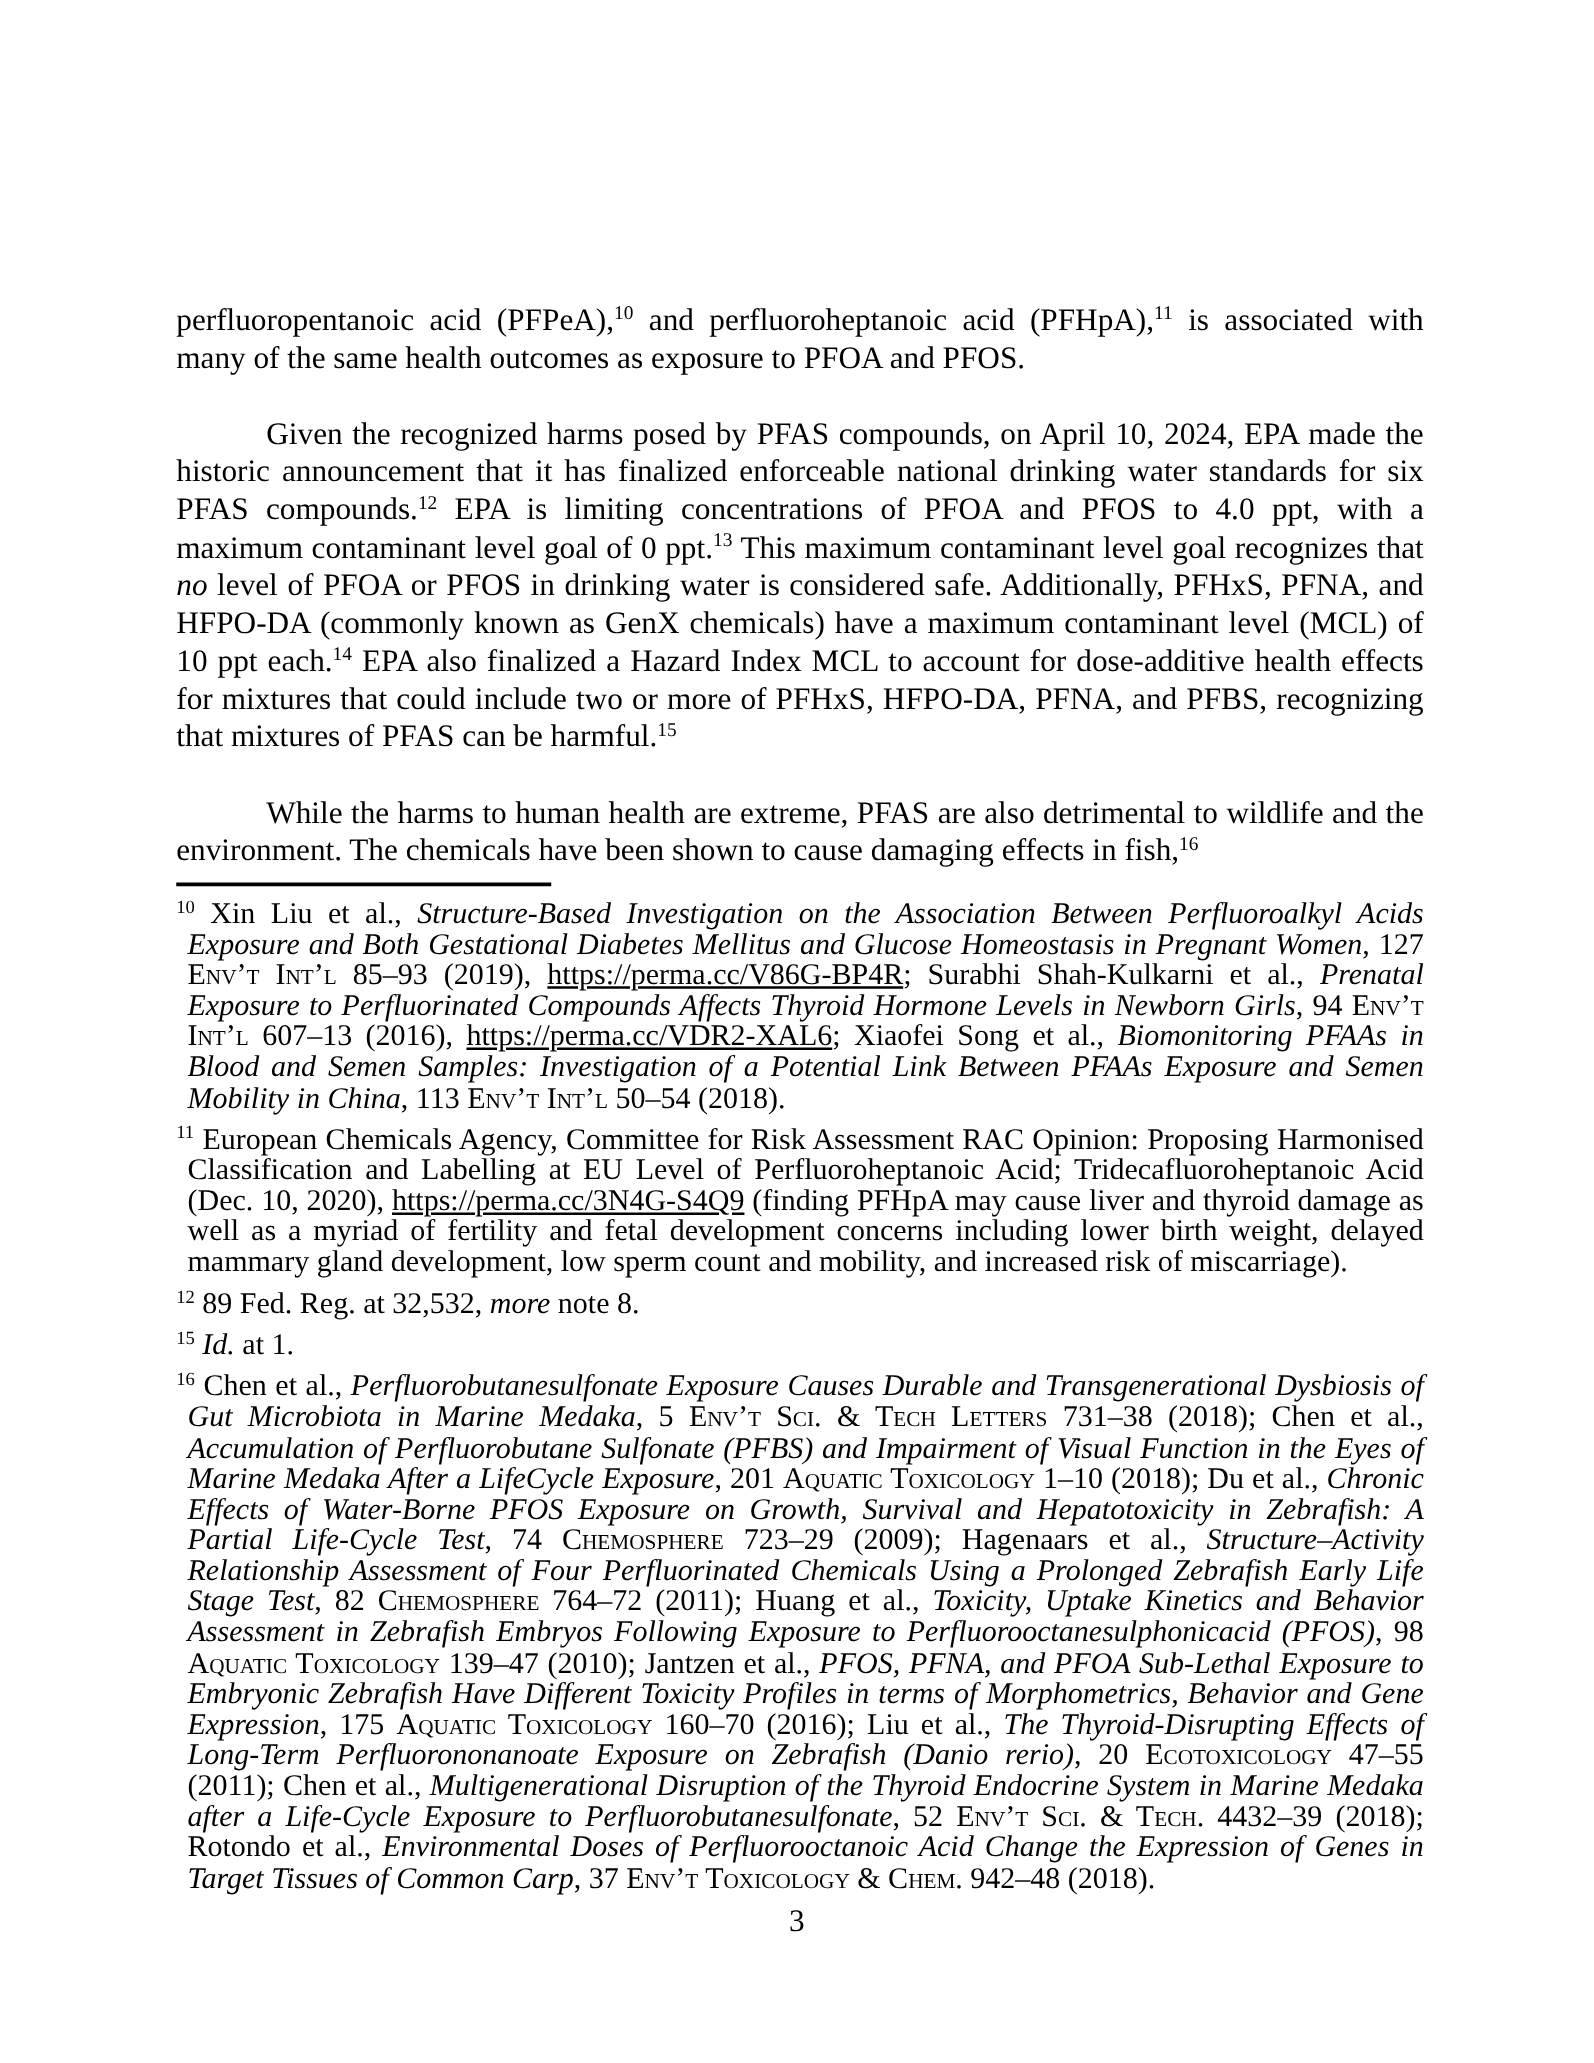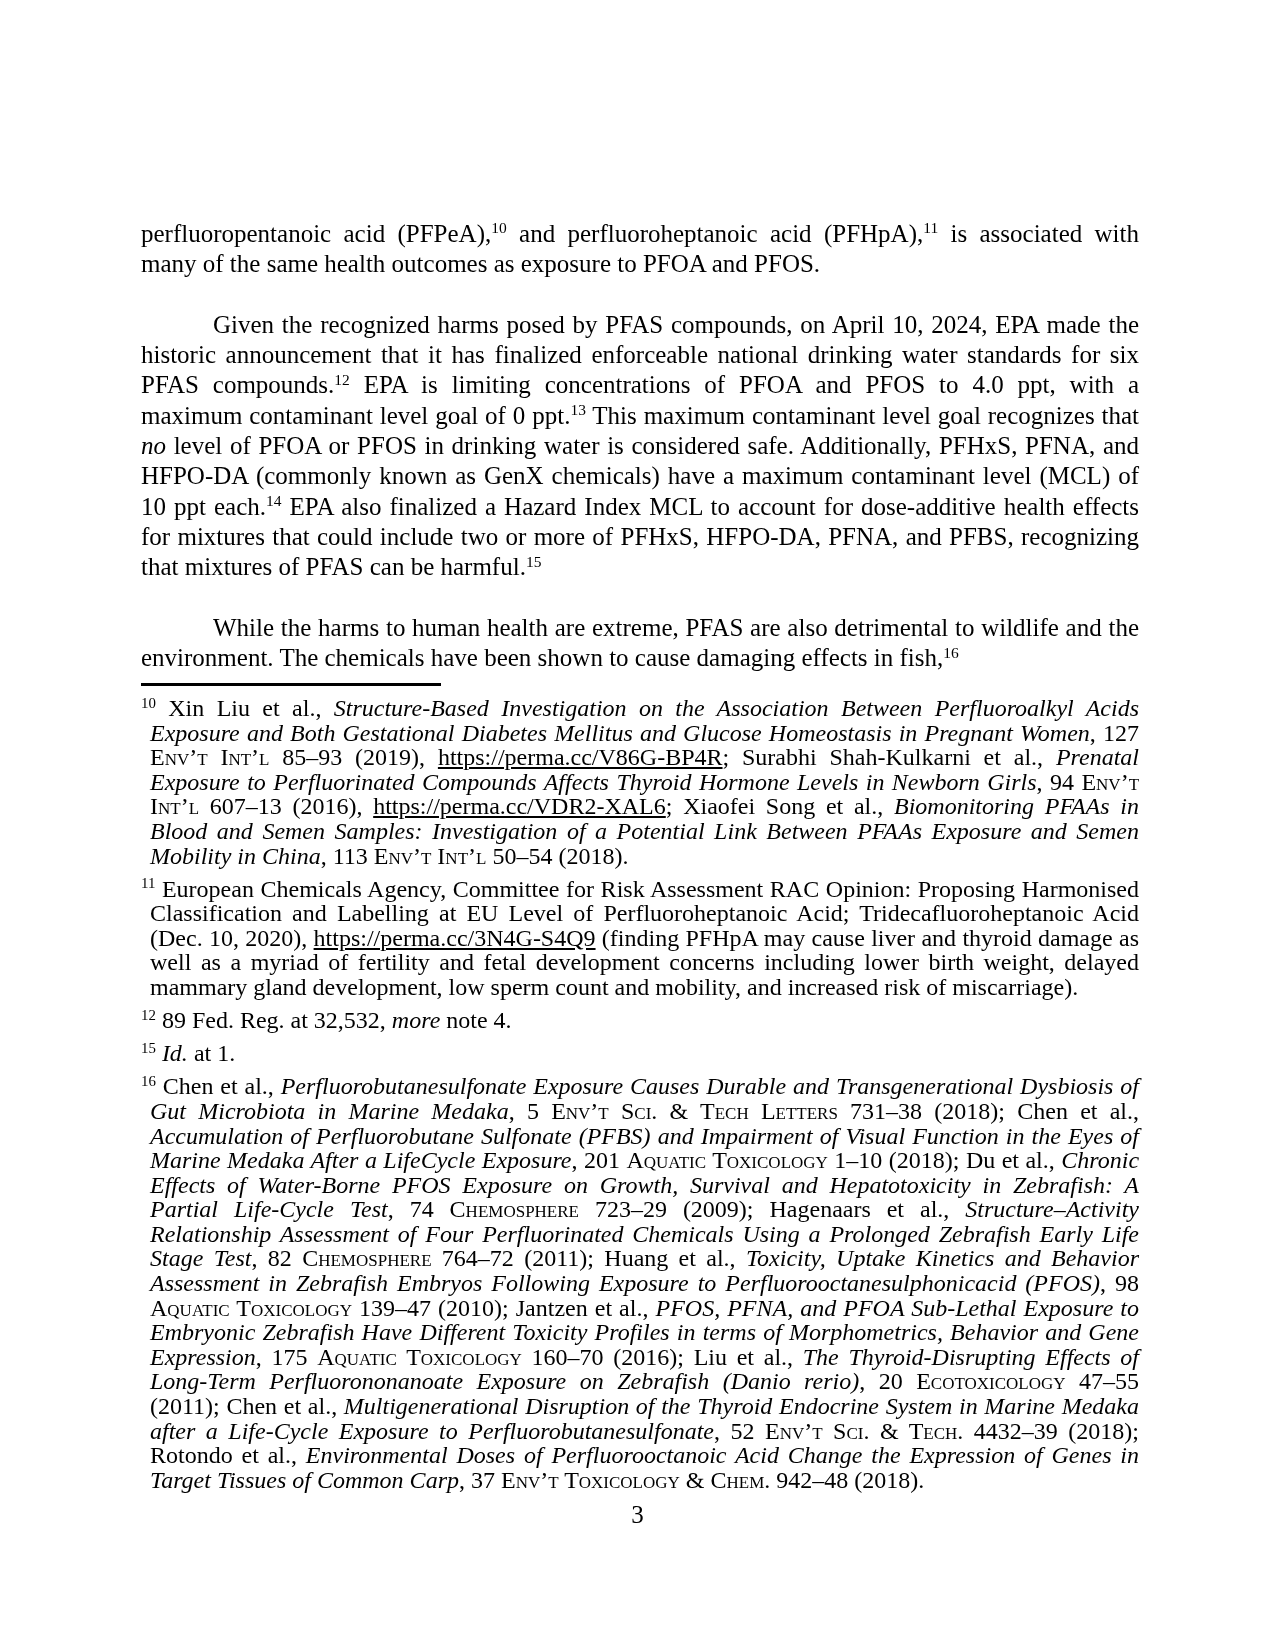--- a/index.html
+++ b/index.html
@@ -4,20 +4,21 @@
 <style>
   html,body{margin:0;padding:0;background:#ffffff;}
   .page{
     position:relative;
     width:1275px;
     height:1554px;
     background:#ffffff;
     overflow:hidden;
     color:var(--ink,#000);
     font-family:"Liberation Serif","DejaVu Serif",serif;
+    margin-top:23px;
   }
   .body-text{
     position:absolute;
     left:141px;
     top:219px;
     width:998px;
     font-size:25px;
     line-height:30.3px;
     text-align:justify;
   }
@@ -95,21 +96,21 @@
       <p><span class="rm">perfluoropentanoic acid (PFPeA),</span><sup class="fnref">10</sup><span class="rm"> and perfluoroheptanoic acid (PFHpA),</span><sup class="fnref">11</sup><span class="rm"> is associated with many of the same health outcomes as exposure to PFOA and PFOS.</span></p>
       <p class="indent"><span class="rm">Given the recognized harms posed by PFAS compounds, on April 10, 2024, EPA made the historic announcement that it has finalized enforceable national drinking water standards for six PFAS compounds.</span><sup class="fnref">12</sup><span class="rm"> EPA is limiting concentrations of PFOA and PFOS to 4.0 ppt, with a maximum contaminant level goal of 0 ppt.</span><sup class="fnref">13</sup><span class="rm"> This maximum contaminant level goal recognizes that </span><span class="it">no</span><span class="rm"> level of PFOA or PFOS in drinking water is considered safe. Additionally, PFHxS, PFNA, and HFPO-DA (commonly known as GenX chemicals) have a maximum contaminant level (MCL) of 10 ppt each.</span><sup class="fnref">14</sup><span class="rm"> EPA also finalized a Hazard Index MCL to account for dose-additive health effects for mixtures that could include two or more of PFHxS, HFPO-DA, PFNA, and PFBS, recognizing that mixtures of PFAS can be harmful.</span><sup class="fnref">15</sup></p>
       <p class="indent"><span class="rm">While the harms to human health are extreme, PFAS are also detrimental to wildlife and the environment. The chemicals have been shown to cause damaging effects in fish,</span><sup class="fnref">16</sup></p>
     </div>
 
   <div class="footnotes">
     <div class="fn-sep"></div>
     <div>
         <div class="footnote"><sup class="fnref">10</sup> <span class="rm">Xin Liu et al., </span><span class="it">Structure-Based Investigation on the Association Between Perfluoroalkyl Acids Exposure and Both Gestational Diabetes Mellitus and Glucose Homeostasis in Pregnant Women</span><span class="rm">, 127 </span><span class="sc">Env’t Int’l</span><span class="rm"> 85–93 (2019), </span><span class="lnk">https://perma.cc/V86G-BP4R</span><span class="rm">; Surabhi Shah-Kulkarni et al., </span><span class="it">Prenatal Exposure to Perfluorinated Compounds Affects Thyroid Hormone Levels in Newborn Girls</span><span class="rm">, 94 </span><span class="sc">Env’t Int’l</span><span class="rm"> 607–13 (2016), </span><span class="lnk">https://perma.cc/VDR2-XAL6</span><span class="rm">; Xiaofei Song et al., </span><span class="it">Biomonitoring PFAAs in Blood and Semen Samples: Investigation of a Potential Link Between PFAAs Exposure and Semen Mobility in China</span><span class="rm">, 113 </span><span class="sc">Env’t Int’l</span><span class="rm"> 50–54 (2018).</span></div>
         <div class="footnote"><sup class="fnref">11</sup> <span class="rm">European Chemicals Agency, Committee for Risk Assessment RAC Opinion: Proposing Harmonised Classification and Labelling at EU Level of Perfluoroheptanoic Acid; Tridecafluoroheptanoic Acid (Dec. 10, 2020), </span><span class="lnk">https://perma.cc/3N4G-S4Q9</span><span class="rm"> (finding PFHpA may cause liver and thyroid damage as well as a myriad of fertility and fetal development concerns including lower birth weight, delayed mammary gland development, low sperm count and mobility, and increased risk of miscarriage).</span></div>
-        <div class="footnote"><sup class="fnref">12</sup> <span class="rm">89 Fed. Reg. at 32,532, </span><span class="it">more</span><span class="rm"> note 4.</span></div>
+        <div class="footnote"><sup class="fnref">12</sup> <span class="rm">89 Fed. Reg. at 32,532, </span><span class="it">more</span><span class="rm"> note 8.</span></div>
         <div class="footnote"><sup class="fnref">15</sup> <span class="it">Id.</span><span class="rm"> at 1.</span></div>
         <div class="footnote"><sup class="fnref">16</sup> <span class="rm">Chen et al., </span><span class="it">Perfluorobutanesulfonate Exposure Causes Durable and Transgenerational Dysbiosis of Gut Microbiota in Marine Medaka</span><span class="rm">, 5 </span><span class="sc">Env’t Sci. &amp; Tech Letters</span><span class="rm"> 731–38 (2018); Chen et al., </span><span class="it">Accumulation of Perfluorobutane Sulfonate (PFBS) and Impairment of Visual Function in the Eyes of Marine Medaka After a LifeCycle Exposure</span><span class="rm">, 201 </span><span class="sc">Aquatic Toxicology</span><span class="rm"> 1–10 (2018); Du et al., </span><span class="it">Chronic Effects of Water-Borne PFOS Exposure on Growth, Survival and Hepatotoxicity in Zebrafish: A Partial Life-Cycle Test</span><span class="rm">, 74 </span><span class="sc">Chemosphere</span><span class="rm"> 723–29 (2009); Hagenaars et al., </span><span class="it">Structure–Activity Relationship Assessment of Four Perfluorinated Chemicals Using a Prolonged Zebrafish Early Life Stage Test</span><span class="rm">, 82 </span><span class="sc">Chemosphere</span><span class="rm"> 764–72 (2011); Huang et al., </span><span class="it">Toxicity, Uptake Kinetics and Behavior Assessment in Zebrafish Embryos Following Exposure to Perfluorooctanesulphonicacid (PFOS)</span><span class="rm">, 98 </span><span class="sc">Aquatic Toxicology</span><span class="rm"> 139–47 (2010); Jantzen et al., </span><span class="it">PFOS, PFNA, and PFOA Sub-Lethal Exposure to Embryonic Zebrafish Have Different Toxicity Profiles in terms of Morphometrics, Behavior and Gene Expression</span><span class="rm">, 175 </span><span class="sc">Aquatic Toxicology</span><span class="rm"> 160–70 (2016); Liu et al., </span><span class="it">The Thyroid-Disrupting Effects of Long-Term Perfluorononanoate Exposure on Zebrafish (Danio rerio)</span><span class="rm">, 20 </span><span class="sc">Ecotoxicology</span><span class="rm"> 47–55 (2011); Chen et al., </span><span class="it">Multigenerational Disruption of the Thyroid Endocrine System in Marine Medaka after a Life-Cycle Exposure to Perfluorobutanesulfonate</span><span class="rm">, 52 </span><span class="sc">Env’t Sci. &amp; Tech.</span><span class="rm"> 4432–39 (2018); Rotondo et al., </span><span class="it">Environmental Doses of Perfluorooctanoic Acid Change the Expression of Genes in Target Tissues of Common Carp</span><span class="rm">, 37 </span><span class="sc">Env’t Toxicology &amp; Chem.</span><span class="rm"> 942–48 (2018).</span></div>
       </div>
   </div>
 
   <div class="page-number">3</div>
 
   <div class="annotation annotation-1">While the harms to human health are extreme, PFAS are also detrimental to wildlife and the environment.</div>
   <div class="annotation annotation-2">2025-12-17 --SELC et al. to GA-EPD</div>
 

